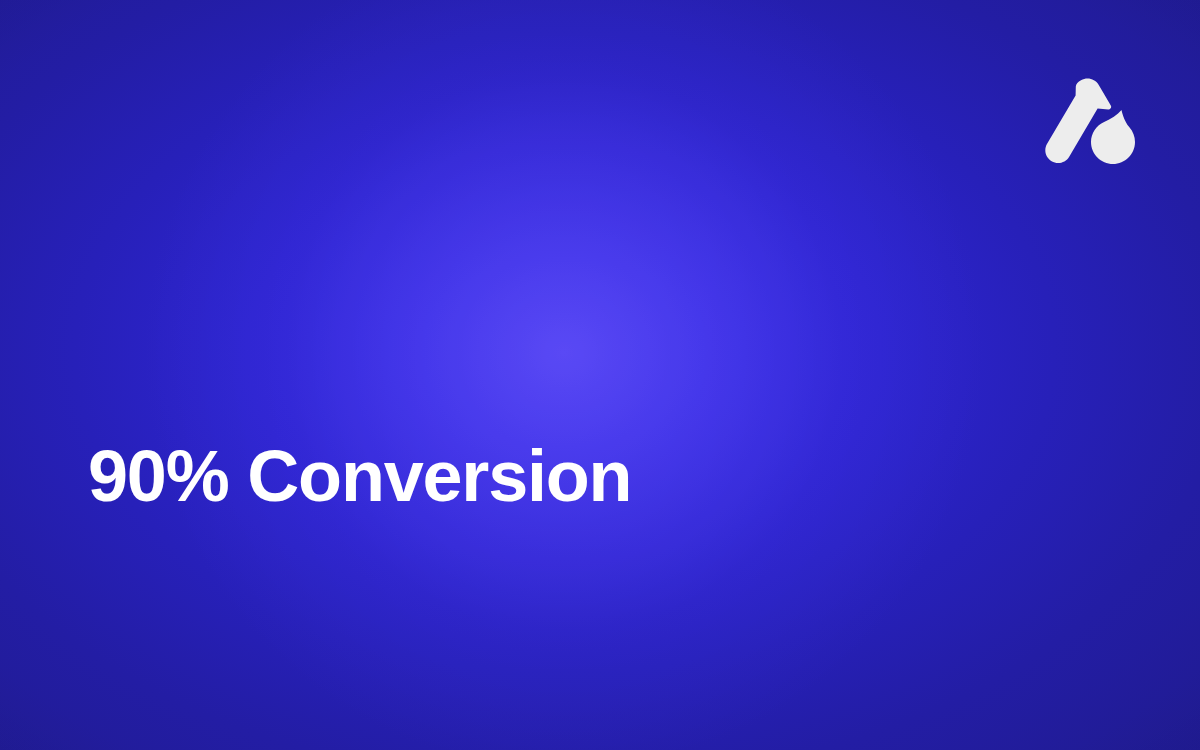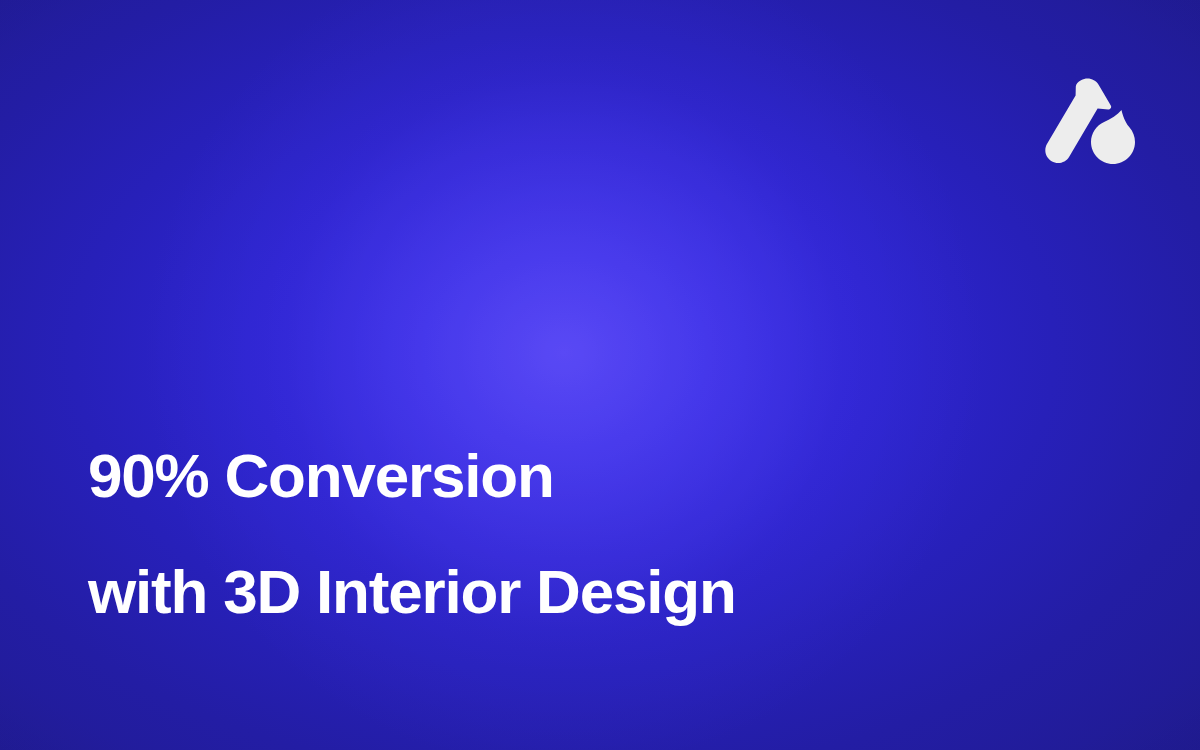--- a/index.html
+++ b/index.html
@@ -70,21 +70,21 @@
     height: 100%;
   }
 
   
   .headline {
     position: absolute;
     left: 88px;
     top: 418px;
     width: 1060px;
     color: #ffffff;
-    font-size: 62px;
+    font-size: 72px;
     line-height: 116px;
     font-weight: 700;
     letter-spacing: -1.2px;
     white-space: nowrap;
   }
   .headline .line {
     display: block;
   }
 </style>
 </head>
@@ -118,16 +118,15 @@
                  C101.0 76.2 91.1 86.0 79.0 86.0
                  C66.9 86.0 57.0 76.2 57.0 64.0
                  C57.0 55.0 62.4 47.3 70.1 43.9
                  C77.0 40.9 83.4 36.9 87.5 32.0 Z"></path>
       </g>
     </svg>
   </div>
 
   <div class="headline">
     <span class="line">90% Conversion</span>
-    <span class="line">with 3D Interior Design</span>
   </div>
 
 </div>
 
 </body></html>

